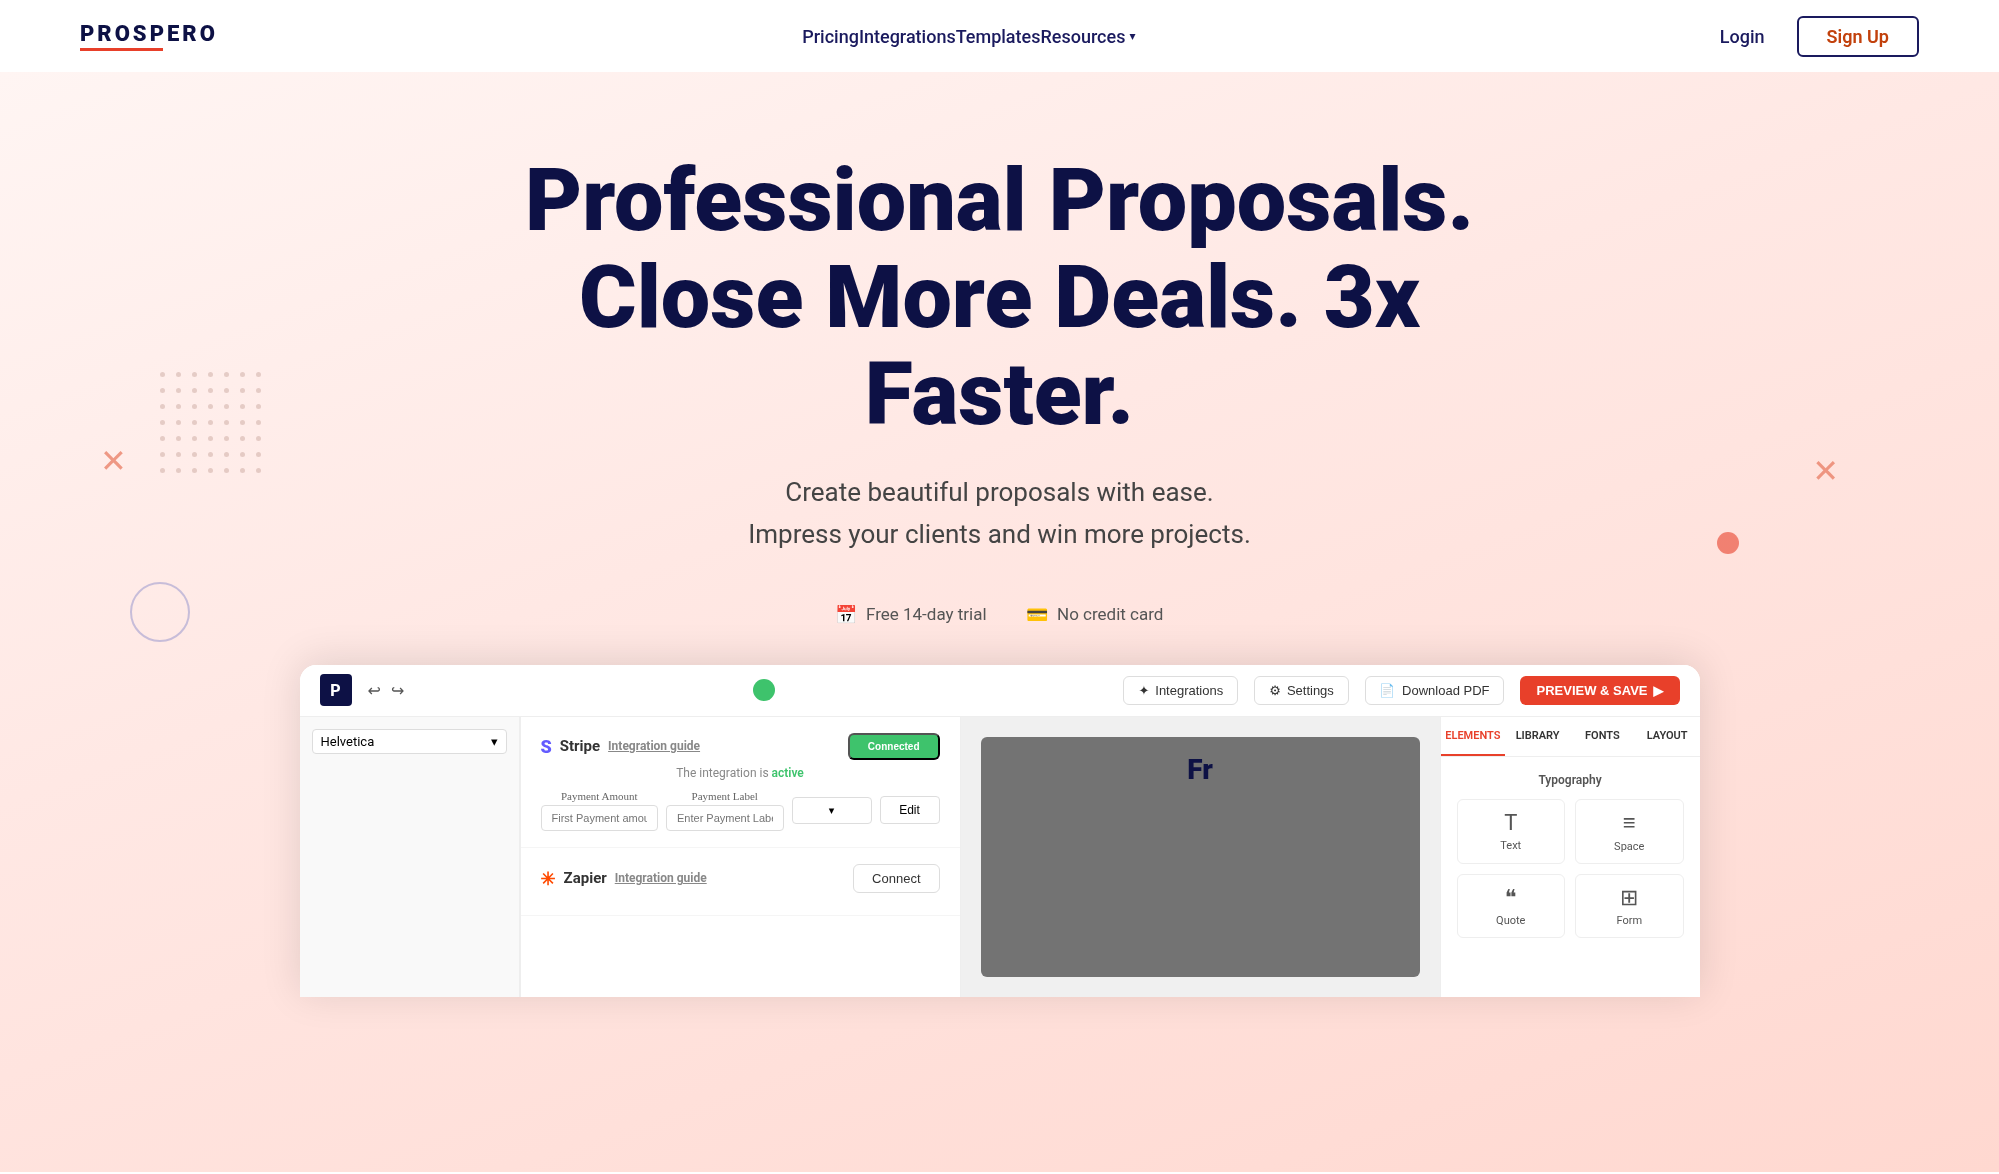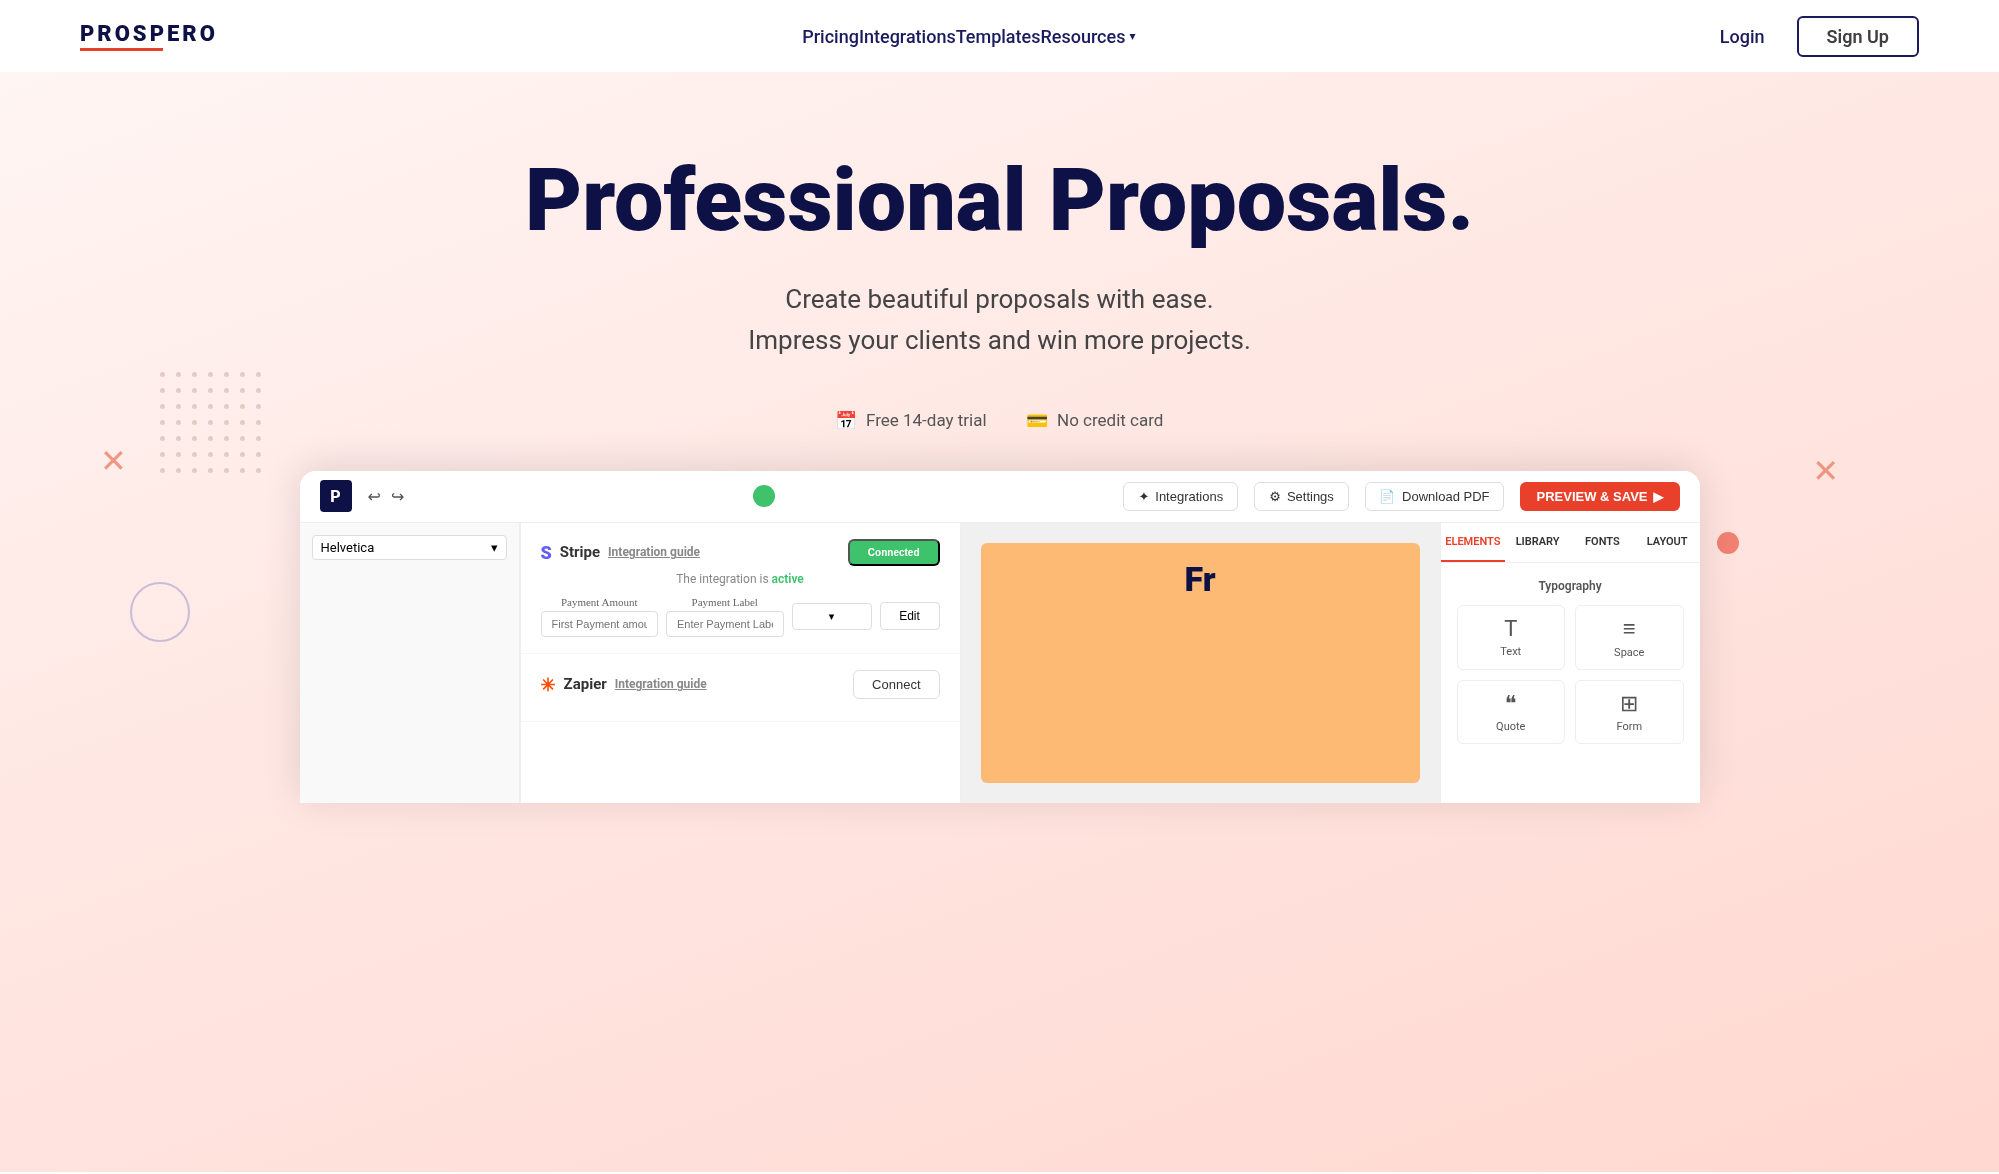--- a/index.html
+++ b/index.html
@@ -55,21 +55,21 @@
       gap: 32px;
     }
     .nav-login {
       text-decoration: none;
       color: #1a1a5e;
       font-size: 18px;
       font-weight: 500;
     }
     .nav-signup {
       text-decoration: none;
-      color: #404040;
+      color: #c2410c;
       font-size: 18px;
       font-weight: 600;
       border: 2px solid #1a1a5e;
       padding: 8px 28px;
       border-radius: 6px;
     }
 
     
     .hero {
       background: linear-gradient(160deg, #fff5f3 0%, #ffe8e4 40%, #ffd8d0 100%);
@@ -286,24 +286,24 @@
     }
 
     
     .app-main {
       flex: 1;
       background: #f0f0f0;
       padding: 20px;
       position: relative;
     }
     .app-main-preview {
-      background: #fdba74;
+      background: #737373;
       border-radius: 6px;
       padding: 16px;
-      font-size: 34px;
+      font-size: 28px;
       font-weight: 900;
       color: #0d1145;
       height: 100%;
     }
 
     
     .app-integrations {
       flex: 1;
       background: #fff;
       padding: 0;
@@ -542,20 +542,21 @@
   <div class="deco-x deco-x-left">✕</div>
   
   <div class="deco-x deco-x-right">✕</div>
   
   <div class="deco-circle"></div>
   
   <div class="deco-dot-orange"></div>
 
   <h1>
     <span>Professional Proposals.</span><br>
+    <span>Close More Deals. 3x Faster.</span>
   </h1>
 
   <p>
     <span>Create beautiful proposals with ease.</span><br>
     <span>Impress your clients and win more projects.</span>
   </p>
 
 
   <div class="trust-badges">
     <div class="trust-badge">

